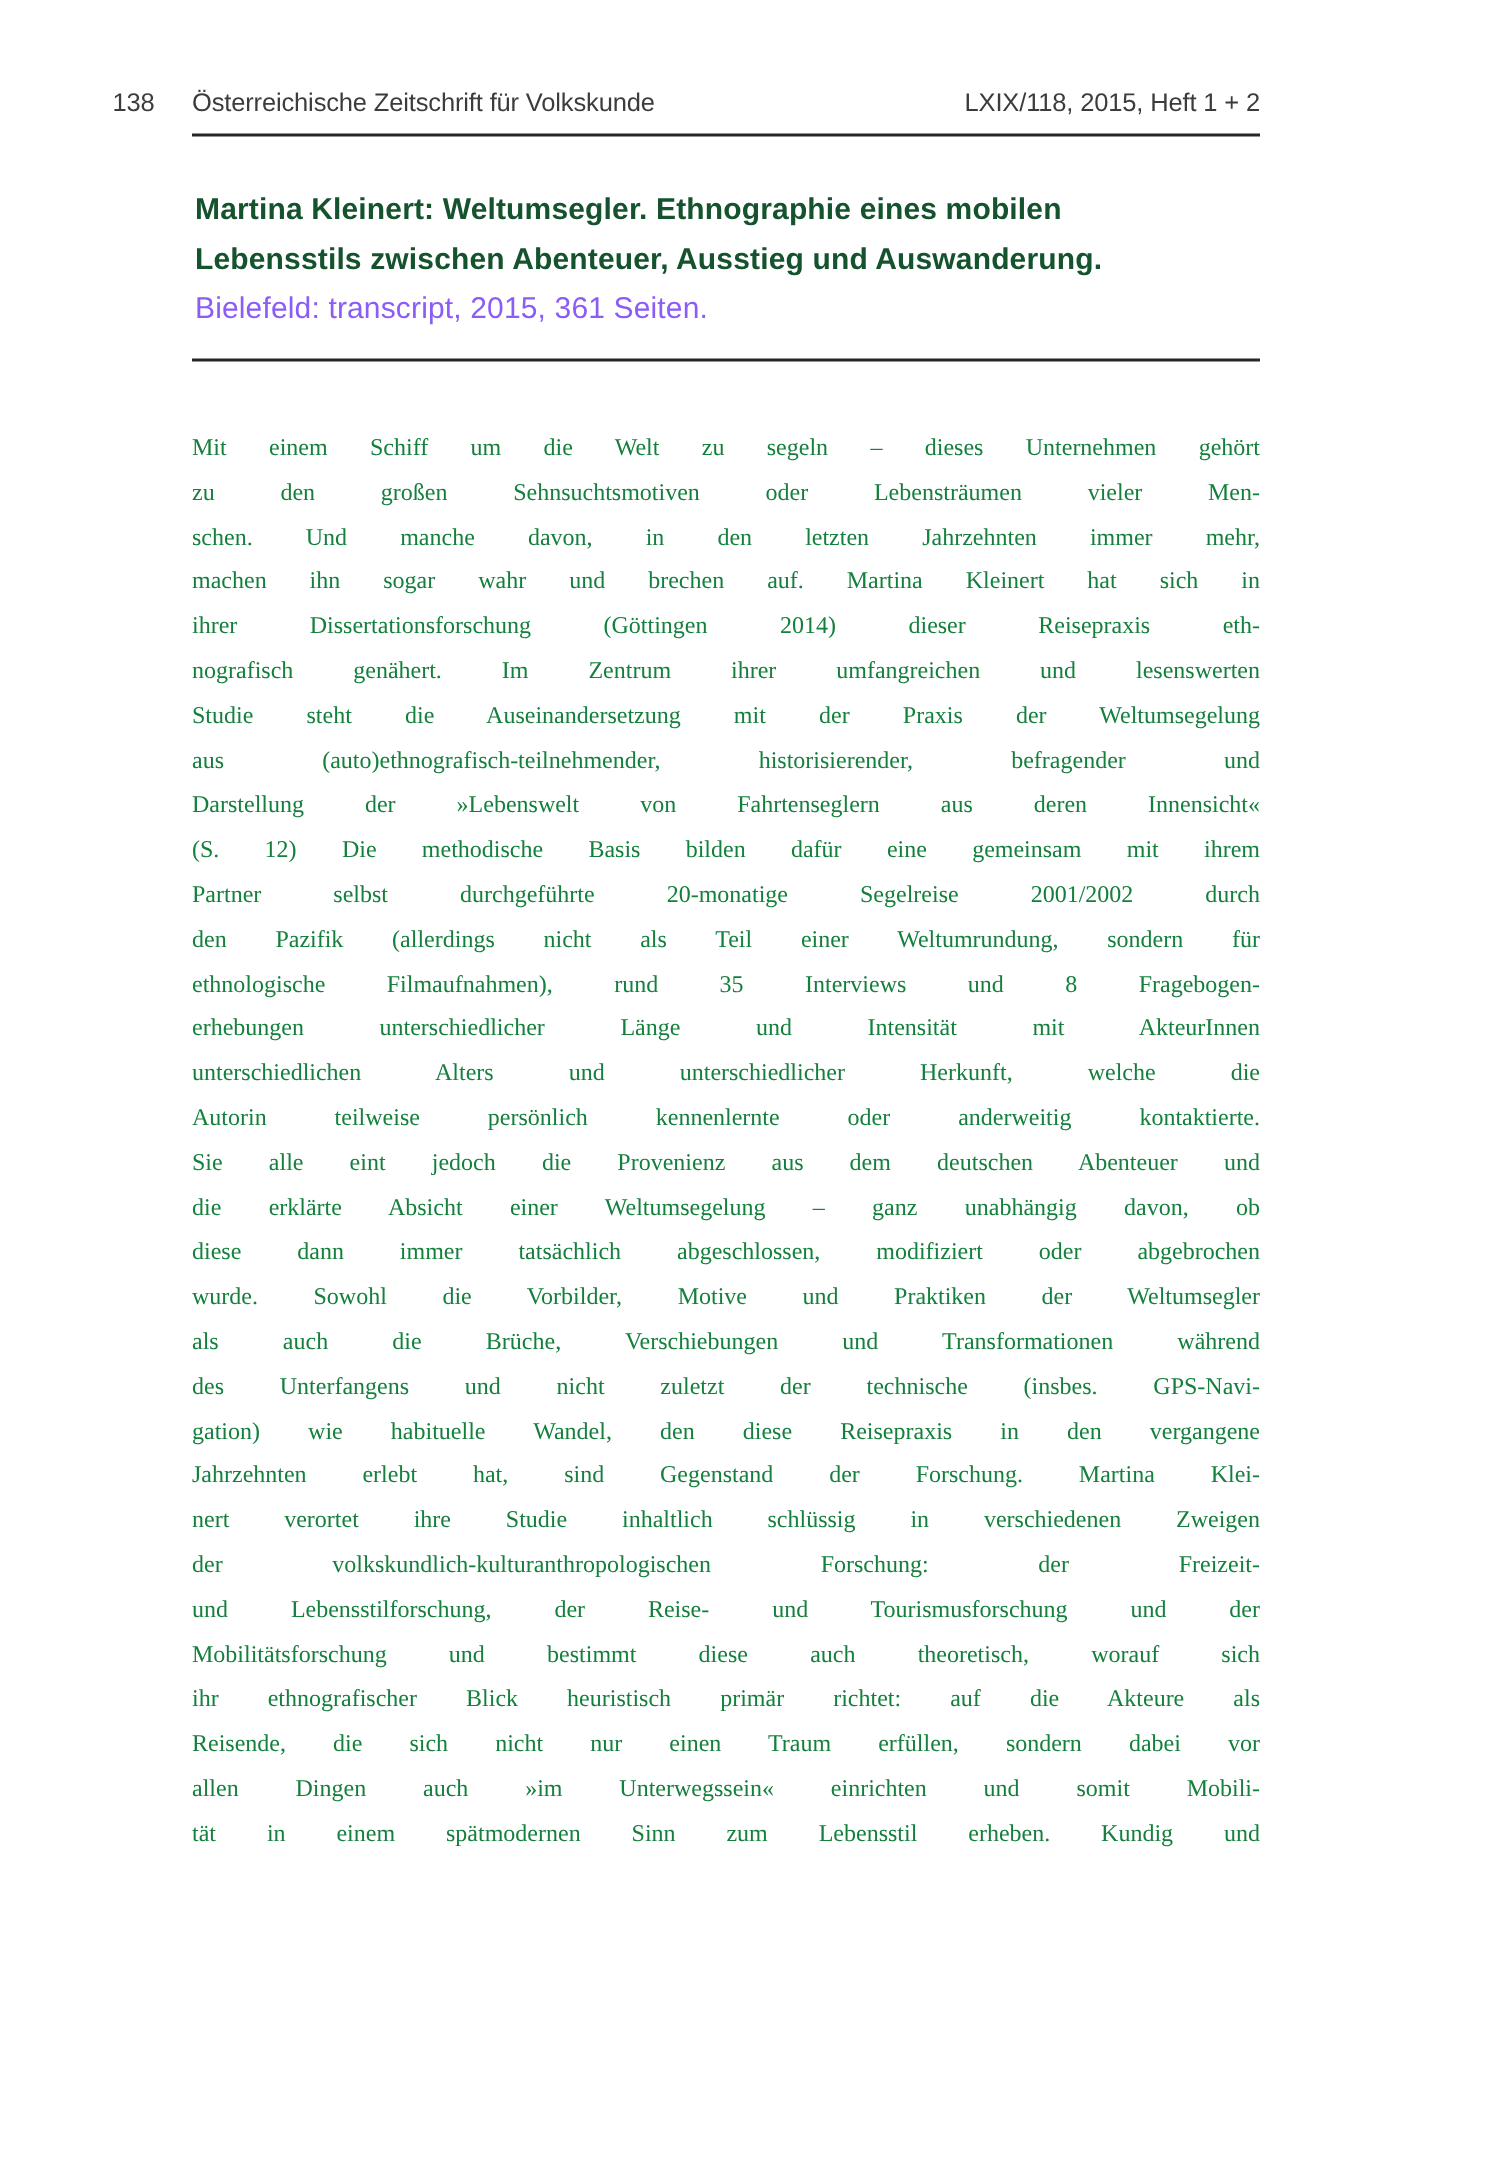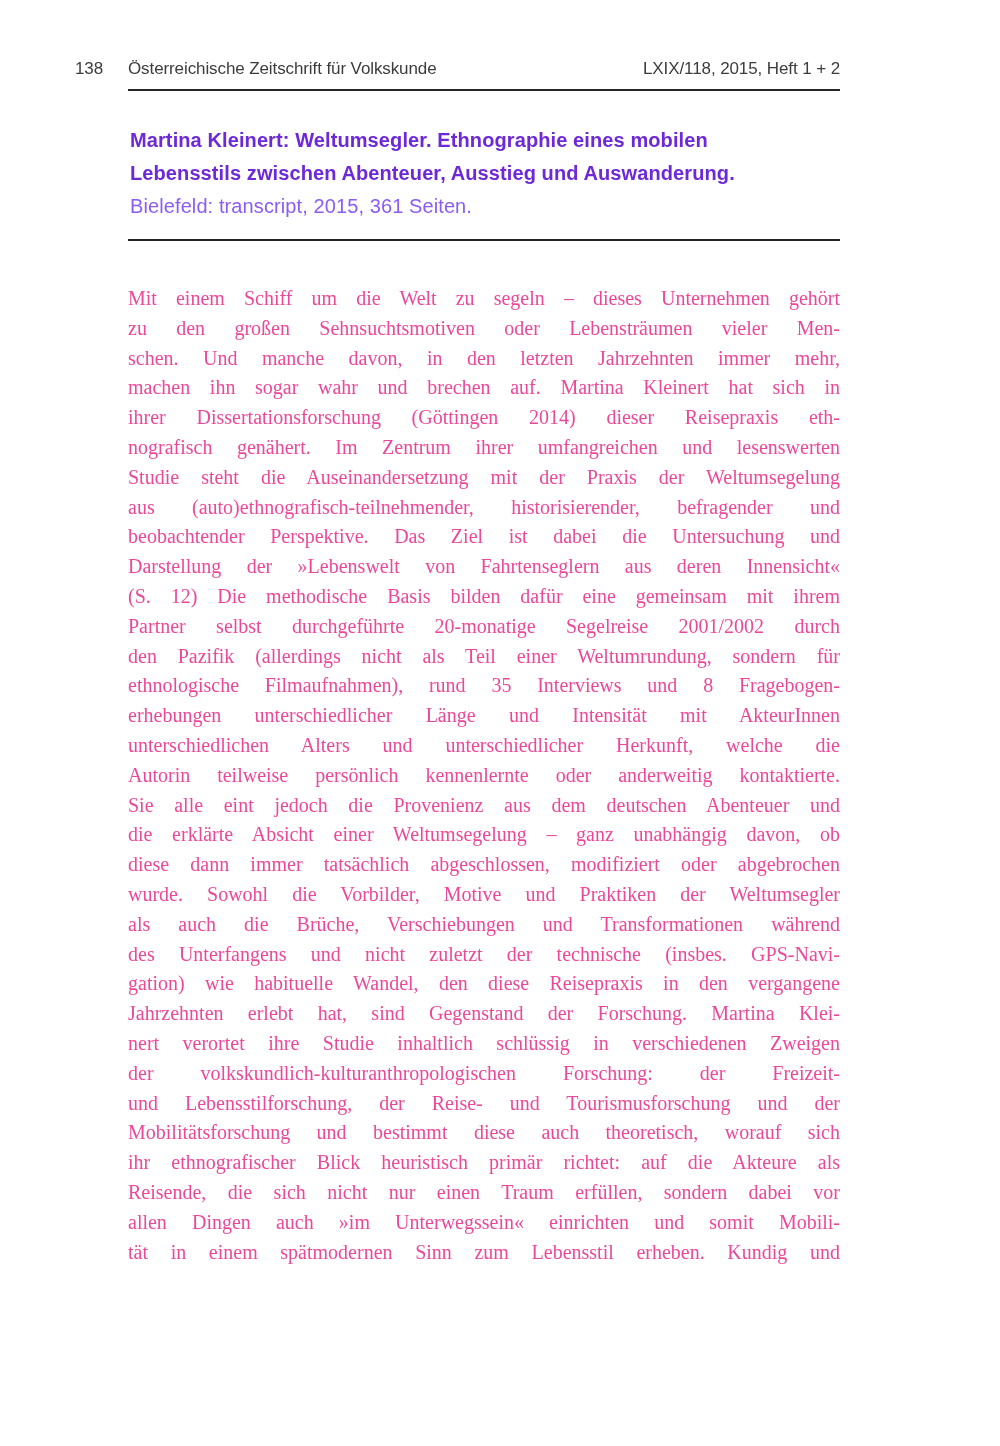--- a/index.html
+++ b/index.html
@@ -62,36 +62,36 @@
     left: 130px;
     top: 124px;
     width: 712px;
     font-family: "Liberation Sans", sans-serif;
     font-size: 20px;
     line-height: 33px;
     letter-spacing: 0.1px;
   }
   .book-title-line {
     font-weight: 700;
-    color: #6d28d9;
+    color: #14532d;
   }
   .book-imprint {
     font-weight: 400;
     color: #8b5cf6;
   }
 
   
   .review-body {
     position: absolute;
     left: 128px;
     top: 284px;
     width: 712px;
     font-family: "Liberation Serif", "DejaVu Serif", serif;
-    font-size: 20px;
-    color: #ec4899;
+    font-size: 16px;
+    color: #15803d;
     font-variant-numeric: oldstyle-nums;
   }
   .body-line {
     height: 29.8px;
     line-height: 29.8px;
     text-align: justify;
     text-align-last: justify;
     white-space: nowrap;
     overflow: visible;
   }
@@ -119,21 +119,20 @@
 
   <div class="review-body">
       <div class="body-line">Mit einem Schiff um die Welt zu segeln – dieses Unternehmen gehört</div>
       <div class="body-line">zu den großen Sehnsuchtsmotiven oder Lebensträumen vieler Men-</div>
       <div class="body-line">schen. Und manche davon, in den letzten Jahrzehnten immer mehr,</div>
       <div class="body-line">machen ihn sogar wahr und brechen auf. Martina Kleinert hat sich in</div>
       <div class="body-line">ihrer Dissertationsforschung (Göttingen 2014) dieser Reisepraxis eth-</div>
       <div class="body-line">nografisch genähert. Im Zentrum ihrer umfangreichen und lesenswerten</div>
       <div class="body-line">Studie steht die Auseinandersetzung mit der Praxis der Weltumsegelung</div>
       <div class="body-line">aus (auto)ethnografisch-teilnehmender, historisierender, befragender und</div>
-      <div class="body-line">beobachtender Perspektive. Das Ziel ist dabei die Untersuchung und</div>
       <div class="body-line">Darstellung der »Lebenswelt von Fahrtenseglern aus deren Innensicht«</div>
       <div class="body-line">(S. 12) Die methodische Basis bilden dafür eine gemeinsam mit ihrem</div>
       <div class="body-line">Partner selbst durchgeführte 20-monatige Segelreise 2001/2002 durch</div>
       <div class="body-line">den Pazifik (allerdings nicht als Teil einer Weltumrundung, sondern für</div>
       <div class="body-line">ethnologische Filmaufnahmen), rund 35 Interviews und 8 Fragebogen-</div>
       <div class="body-line">erhebungen unterschiedlicher Länge und Intensität mit AkteurInnen</div>
       <div class="body-line">unterschiedlichen Alters und unterschiedlicher Herkunft, welche die</div>
       <div class="body-line">Autorin teilweise persönlich kennenlernte oder anderweitig kontaktierte.</div>
       <div class="body-line">Sie alle eint jedoch die Provenienz aus dem deutschen Abenteuer und</div>
       <div class="body-line">die erklärte Absicht einer Weltumsegelung – ganz unabhängig davon, ob</div>

